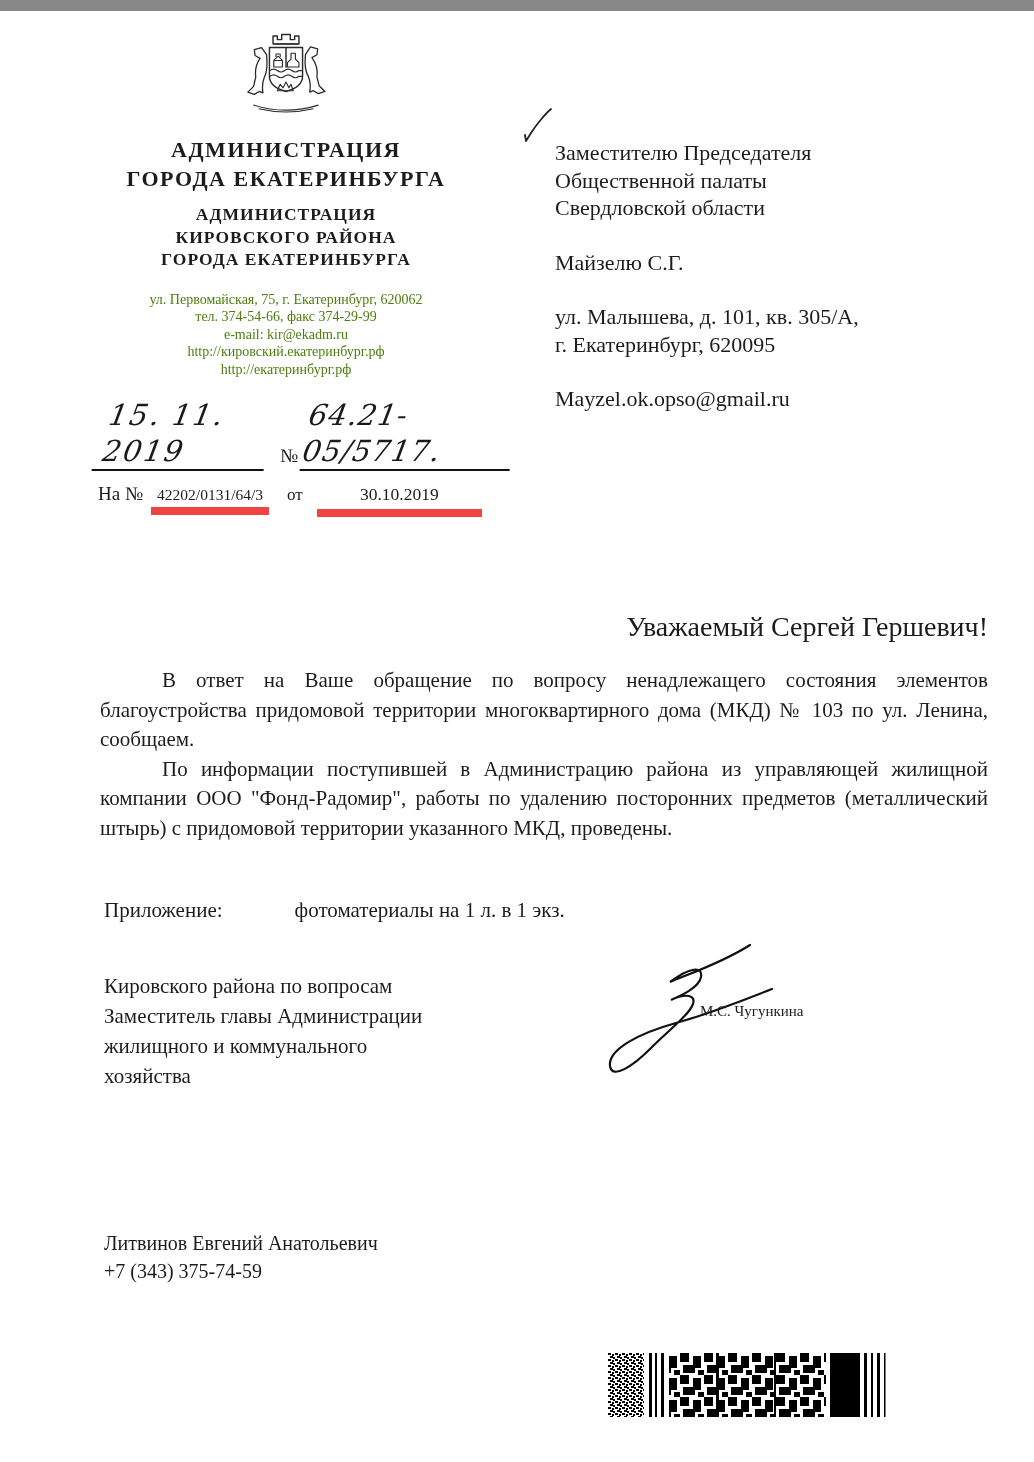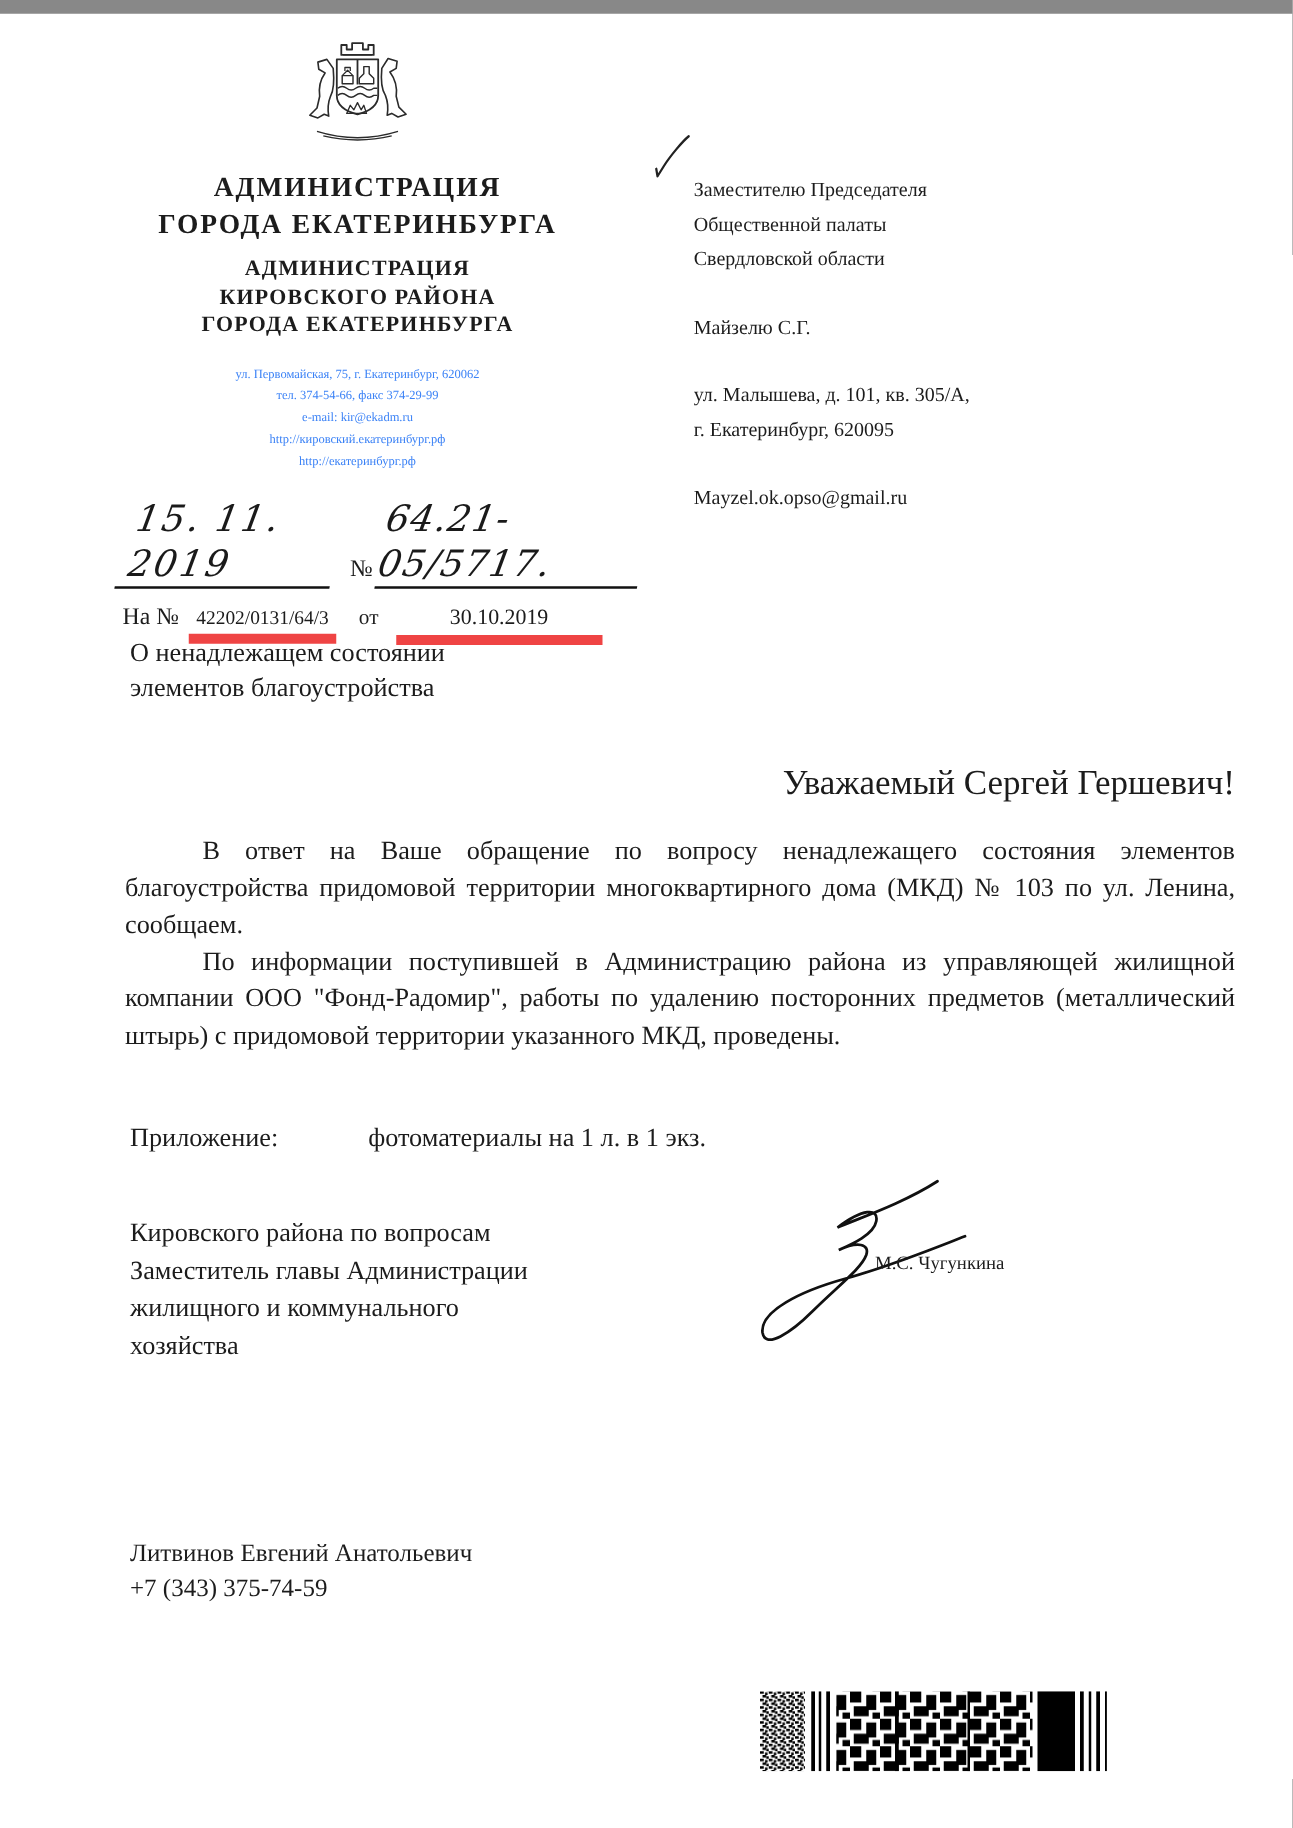--- a/index.html
+++ b/index.html
@@ -8,21 +8,21 @@
     position:relative; width:1034px; height:1462px; margin:11px auto;
     background:#ffffff; color:#1c1c1c; overflow:hidden;
     font-family:"Liberation Serif", serif;
   }
   
   .letterhead { position:absolute; left:68px; top:14px; width:436px; text-align:center; }
   .emblem { display:block; margin:0 auto 16px auto; }
   .org-line { font-size:22px; font-weight:bold; letter-spacing:1.5px; line-height:29px; }
   .dept { margin-top:10px; }
   .dept-line { font-size:17.5px; font-weight:bold; letter-spacing:1px; line-height:22.5px; }
-  .lh-contacts { margin-top:20px; font-size:10px; line-height:17.5px; color:#3b82f6; }
+  .lh-contacts { margin-top:20px; font-size:14px; line-height:17.5px; color:#4d7c0f; }
 
   
   .ref { position:absolute; left:98px; top:386px; width:450px; }
   .ref-row1 { display:flex; align-items:flex-end; }
   .hw {
     font-family:"DejaVu Serif", serif; font-style:italic; font-size:29px;
     display:inline-block; transform:skewX(-10deg); color:#1a1a1a;
     border-bottom:2.5px solid #111; line-height:36px;
   }
   .hw-date { width:172px; padding-left:8px; letter-spacing:2px; }
@@ -30,21 +30,21 @@
   .hw-num { width:210px; letter-spacing:1px; }
   .ref-row2 { display:flex; align-items:baseline; margin-top:12px; font-size:19px; }
   .reply-label { padding-right:8px;text-align:center; }
   .uline { border-bottom:8px solid #ef4444; text-align:center; }
   .reply-number { font-size:15.5px; width:118px; padding-bottom:3px; }
   .reply-from { padding:0 14px 0 18px; font-size:17px; }
   .reply-date { font-size:17.5px; width:165px; padding-bottom:4px; }
 
   
   .checkmark { position:absolute; left:520px; top:96px; }
-  .recipient { position:absolute; left:555px; top:128px; width:400px; font-size:16px; line-height:27.5px; }
+  .recipient { position:absolute; left:555px; top:128px; width:400px; font-size:22px; line-height:27.5px; }
   .recipient .gap { height:27px; }
 
   
   .subject { position:absolute; left:104px; top:497px; font-size:21px; line-height:28px; }
 
   
   .salutation { position:absolute; left:100px; top:600px; width:888px; text-align:right; font-size:28px; }
   .body-text { position:absolute; left:100px; top:655px; width:888px; font-size:21px; line-height:29.5px; text-align:justify; }
   .body-text p { text-indent:62px; }
   .attachment { position:absolute; left:104px; top:887px; font-size:21px; }
@@ -131,24 +131,20 @@
     <div>Свердловской области</div>
     <div class="gap"></div>
     <div>Майзелю С.Г.</div>
     <div class="gap"></div>
     <div>ул. Малышева, д. 101, кв. 305/А,</div>
     <div>г. Екатеринбург, 620095</div>
     <div class="gap"></div>
     <div>Mayzel.ok.opso@gmail.ru</div>
   </div>
 
-  <div class="subject">
-    <div>О ненадлежащем состоянии</div>
-    <div>элементов благоустройства</div>
-  </div>
 
   <div class="salutation">Уважаемый Сергей Гершевич!</div>
 
   <div class="body-text">
     <p>В ответ на Ваше обращение по вопросу ненадлежащего состояния элементов благоустройства придомовой территории многоквартирного дома (МКД) № 103 по ул. Ленина, сообщаем.</p>
     <p>По информации поступившей в Администрацию района из управляющей жилищной компании ООО "Фонд-Радомир", работы по удалению посторонних предметов (металлический штырь) с придомовой территории указанного МКД, проведены.</p>
   </div>
 
   <div class="attachment">
     <span>Приложение:</span><span class="attachment-value">фотоматериалы на 1 л. в 1 экз.</span>

